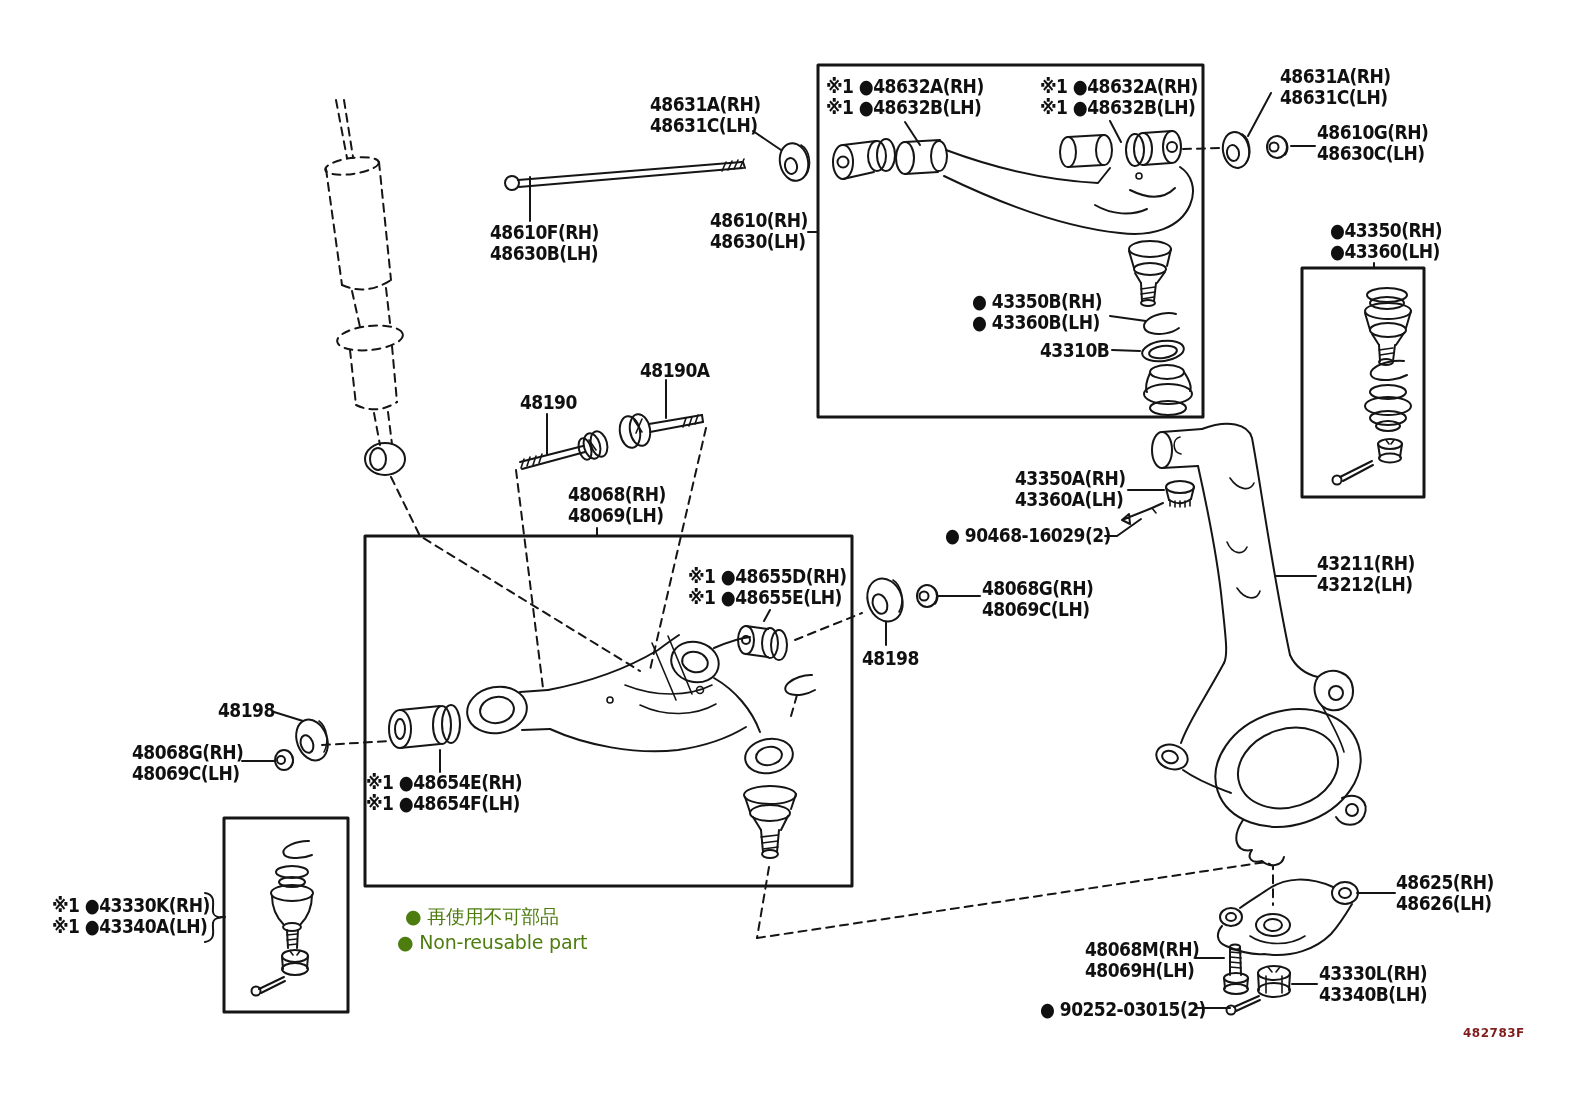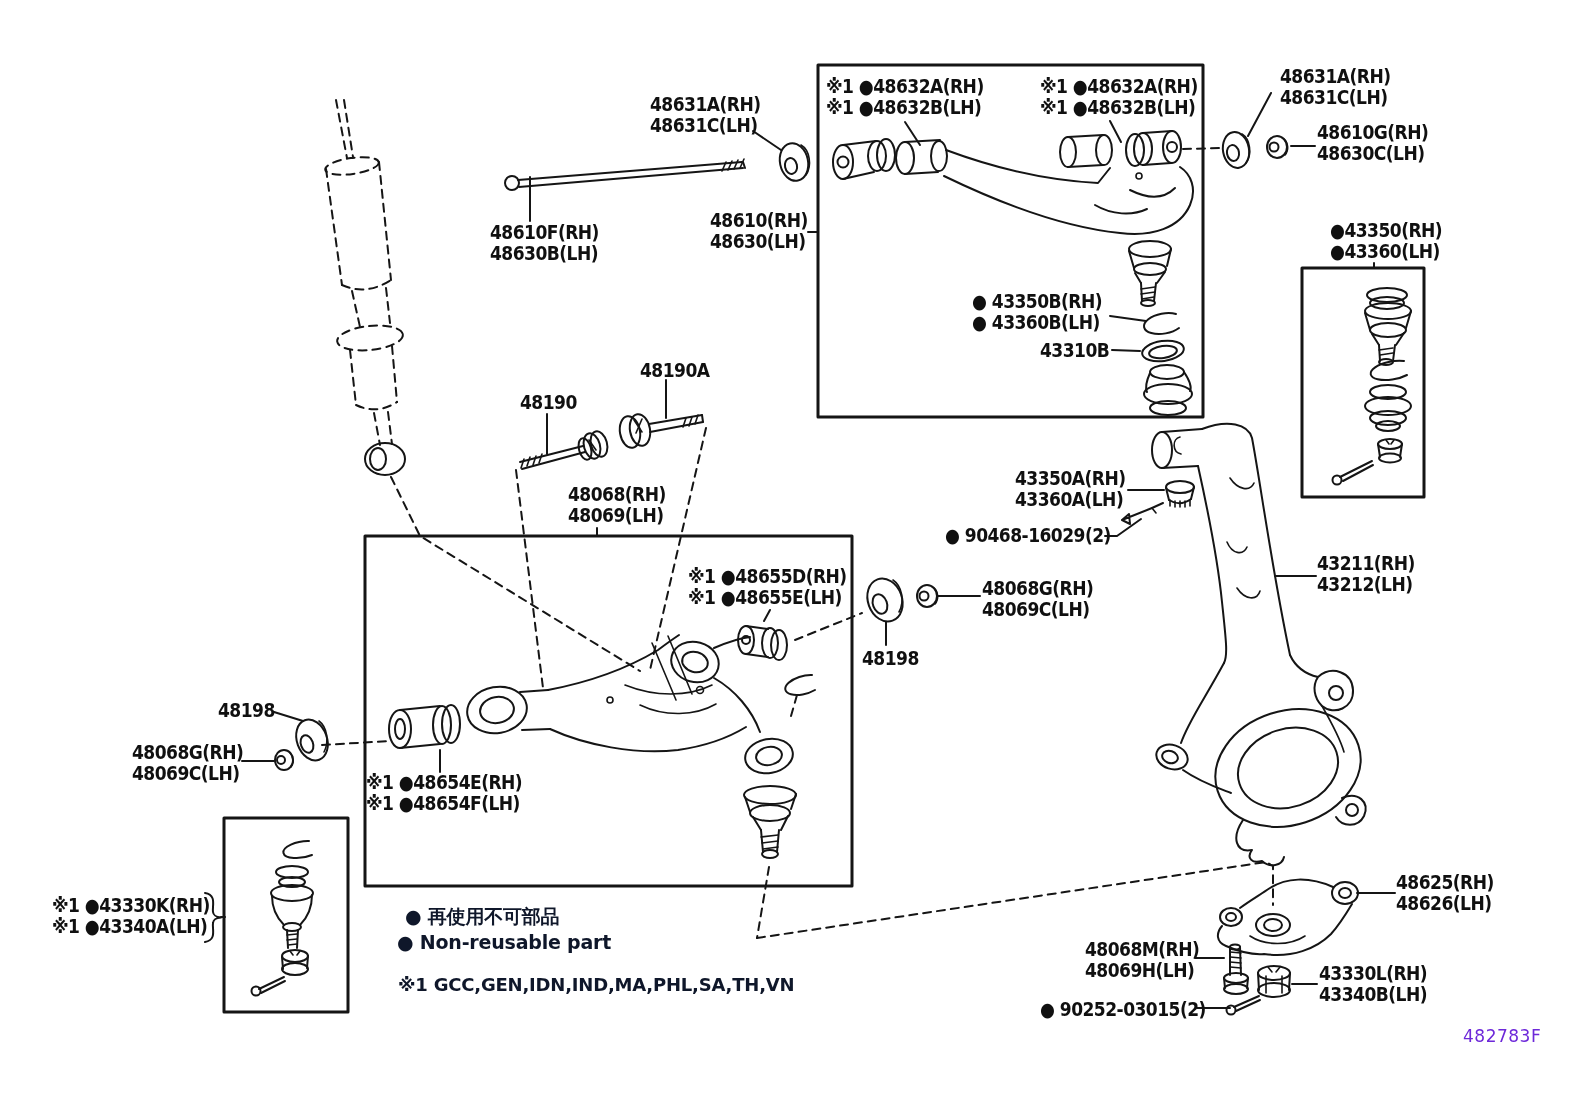--- a/index.html
+++ b/index.html
@@ -7,24 +7,24 @@
           font-family:"DejaVu Sans",sans-serif;}
   svg.draw{position:absolute;left:0;top:0;}
   svg.draw path,svg.draw ellipse,svg.draw circle,svg.draw rect,svg.draw line,svg.draw polyline{
      fill:none;stroke:#151515;stroke-width:2;stroke-linecap:round;stroke-linejoin:round;}
   svg.draw .box{stroke-width:3;}
   svg.draw .dsh{stroke-dasharray:8 6;}
   svg.draw .thin{stroke-width:1.6;}
   .lbl{position:absolute;color:#101010;font-weight:bold;font-size:19px;line-height:21px;
        letter-spacing:-0.6px;white-space:nowrap;transform:scaleX(0.9);transform-origin:0 0;}
   .lbl span{display:block;}
-  .legend{position:absolute;color:#0f172a;font-weight:bold;font-size:19px;letter-spacing:-0.2px;
+  .legend{position:absolute;color:#4d7c0f;font-weight:normal;font-size:19px;letter-spacing:-0.2px;
           white-space:nowrap;}
   .note{font-size:18px;}
-  .doccode{position:absolute;color:#6d28d9;font-weight:normal;font-size:17px;letter-spacing:0.5px;}
+  .doccode{position:absolute;color:#7f1d1d;font-weight:bold;font-size:12px;letter-spacing:0.5px;}
 </style>
 </head>
 <body>
 
 <div class="canvas">
 
 <svg class="draw" width="1592" height="1099" viewBox="0 0 1592 1099">
 
   <g>
     <path class="dsh" d="M336,100 L347,158"></path>
@@ -471,17 +471,16 @@
 <div class="lbl" style="left:1319px;top:963px">
       <span>43330L(RH)</span>
       <span>43340B(LH)</span>
     </div>
 <div class="lbl" style="left:1040px;top:999px">
       <span>● 90252-03015(2)</span>
     </div>
 
 <div class="legend" style="left:405px;top:904px">● 再使用不可部品</div>
 <div class="legend" style="left:397px;top:931px">● Non-reusable part</div>
-<div class="legend note" style="left:398px;top:974px">※1 GCC,GEN,IDN,IND,MA,PHL,SA,TH,VN</div>
 
 <div class="doccode" style="left:1463px;top:1026px">482783F</div>
 
 </div>
 
 </body></html>

